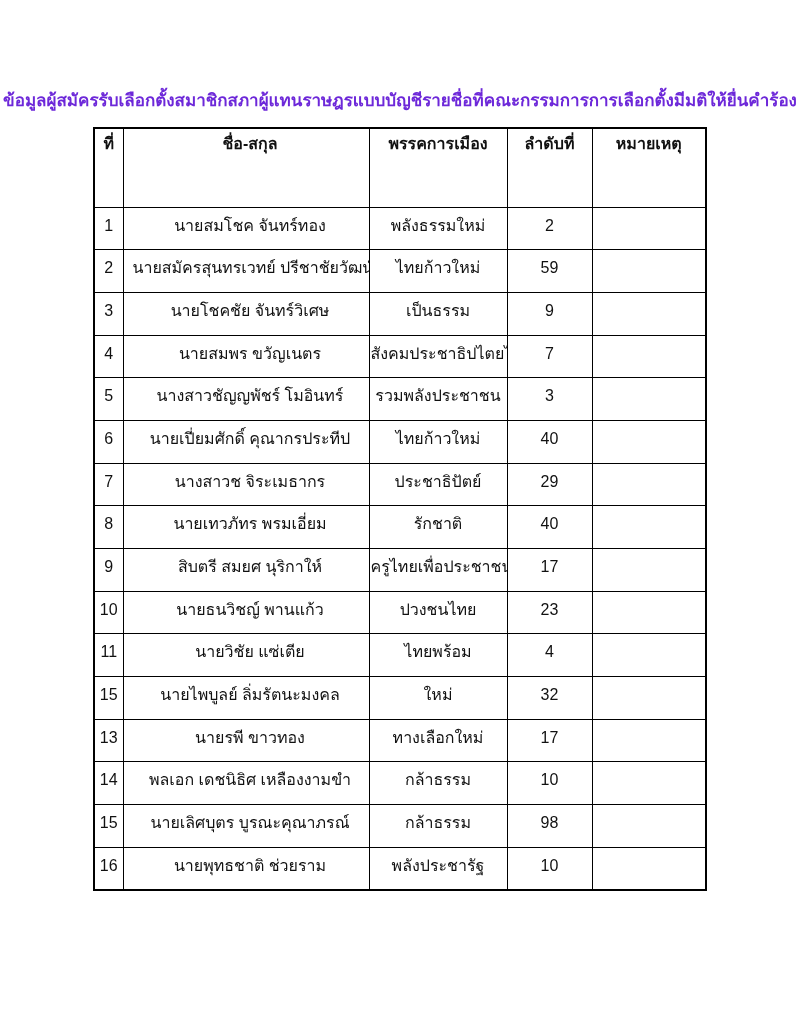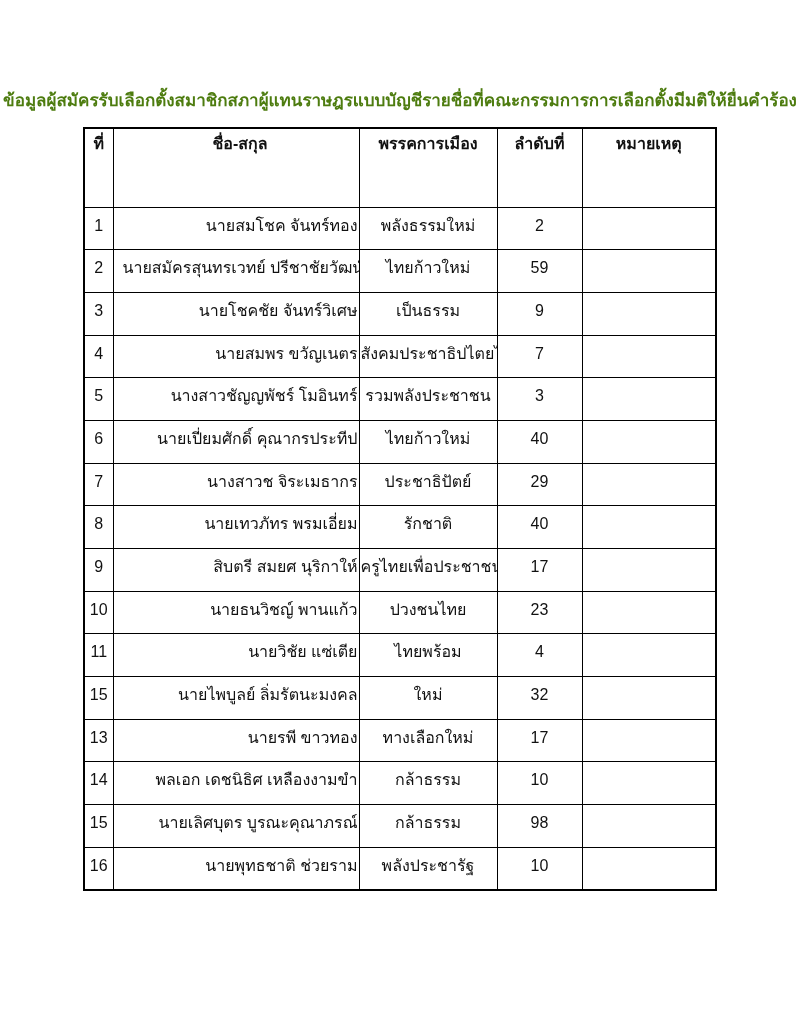--- a/index.html
+++ b/index.html
@@ -15,21 +15,21 @@
     color: #000000;
     font-family: "Liberation Sans", sans-serif;
     overflow: hidden;
   }
   .title-block {
     padding-top: 88px;
     text-align: center;
     font-weight: bold;
     font-size: 17px;
     line-height: 26px;
-    color: #4d7c0f;
+    color: #6d28d9;
   }
   table.candidates {
     border-collapse: collapse;
     table-layout: fixed;
     width: 612px;
     margin: 13px auto 0 auto;
     border: 2px solid #000000;
   }
   table.candidates th,
   table.candidates td {
@@ -46,24 +46,24 @@
     height: 79px;
     padding-top: 5px;
     font-weight: bold;
     text-align: center;
   }
   table.candidates tbody td {
     height: 42.7px;
     padding-top: 8px;
   }
   .col-0 { width: 29px;  text-align: center; }
-  .col-1 { width: 246px; text-align: right; padding-left: 9px; }
+  .col-1 { width: 246px; text-align: center; padding-left: 9px; }
   .col-2 { width: 138px; text-align: center; }
   .col-3 { width: 85px;  text-align: center; }
-  .col-4 { width: 134px; text-align: center; }
+  .col-4 { width: 114px; text-align: center; }
 </style>
 </head>
 <body>
 
 <div class="page">
 
   <div class="title-block">
     <div>ข้อมูลผู้สมัครรับเลือกตั้งสมาชิกสภาผู้แทนราษฎรแบบบัญชีรายชื่อที่คณะกรรมการการเลือกตั้งมีมติให้ยื่นคำร้อง</div>
   </div>
 

